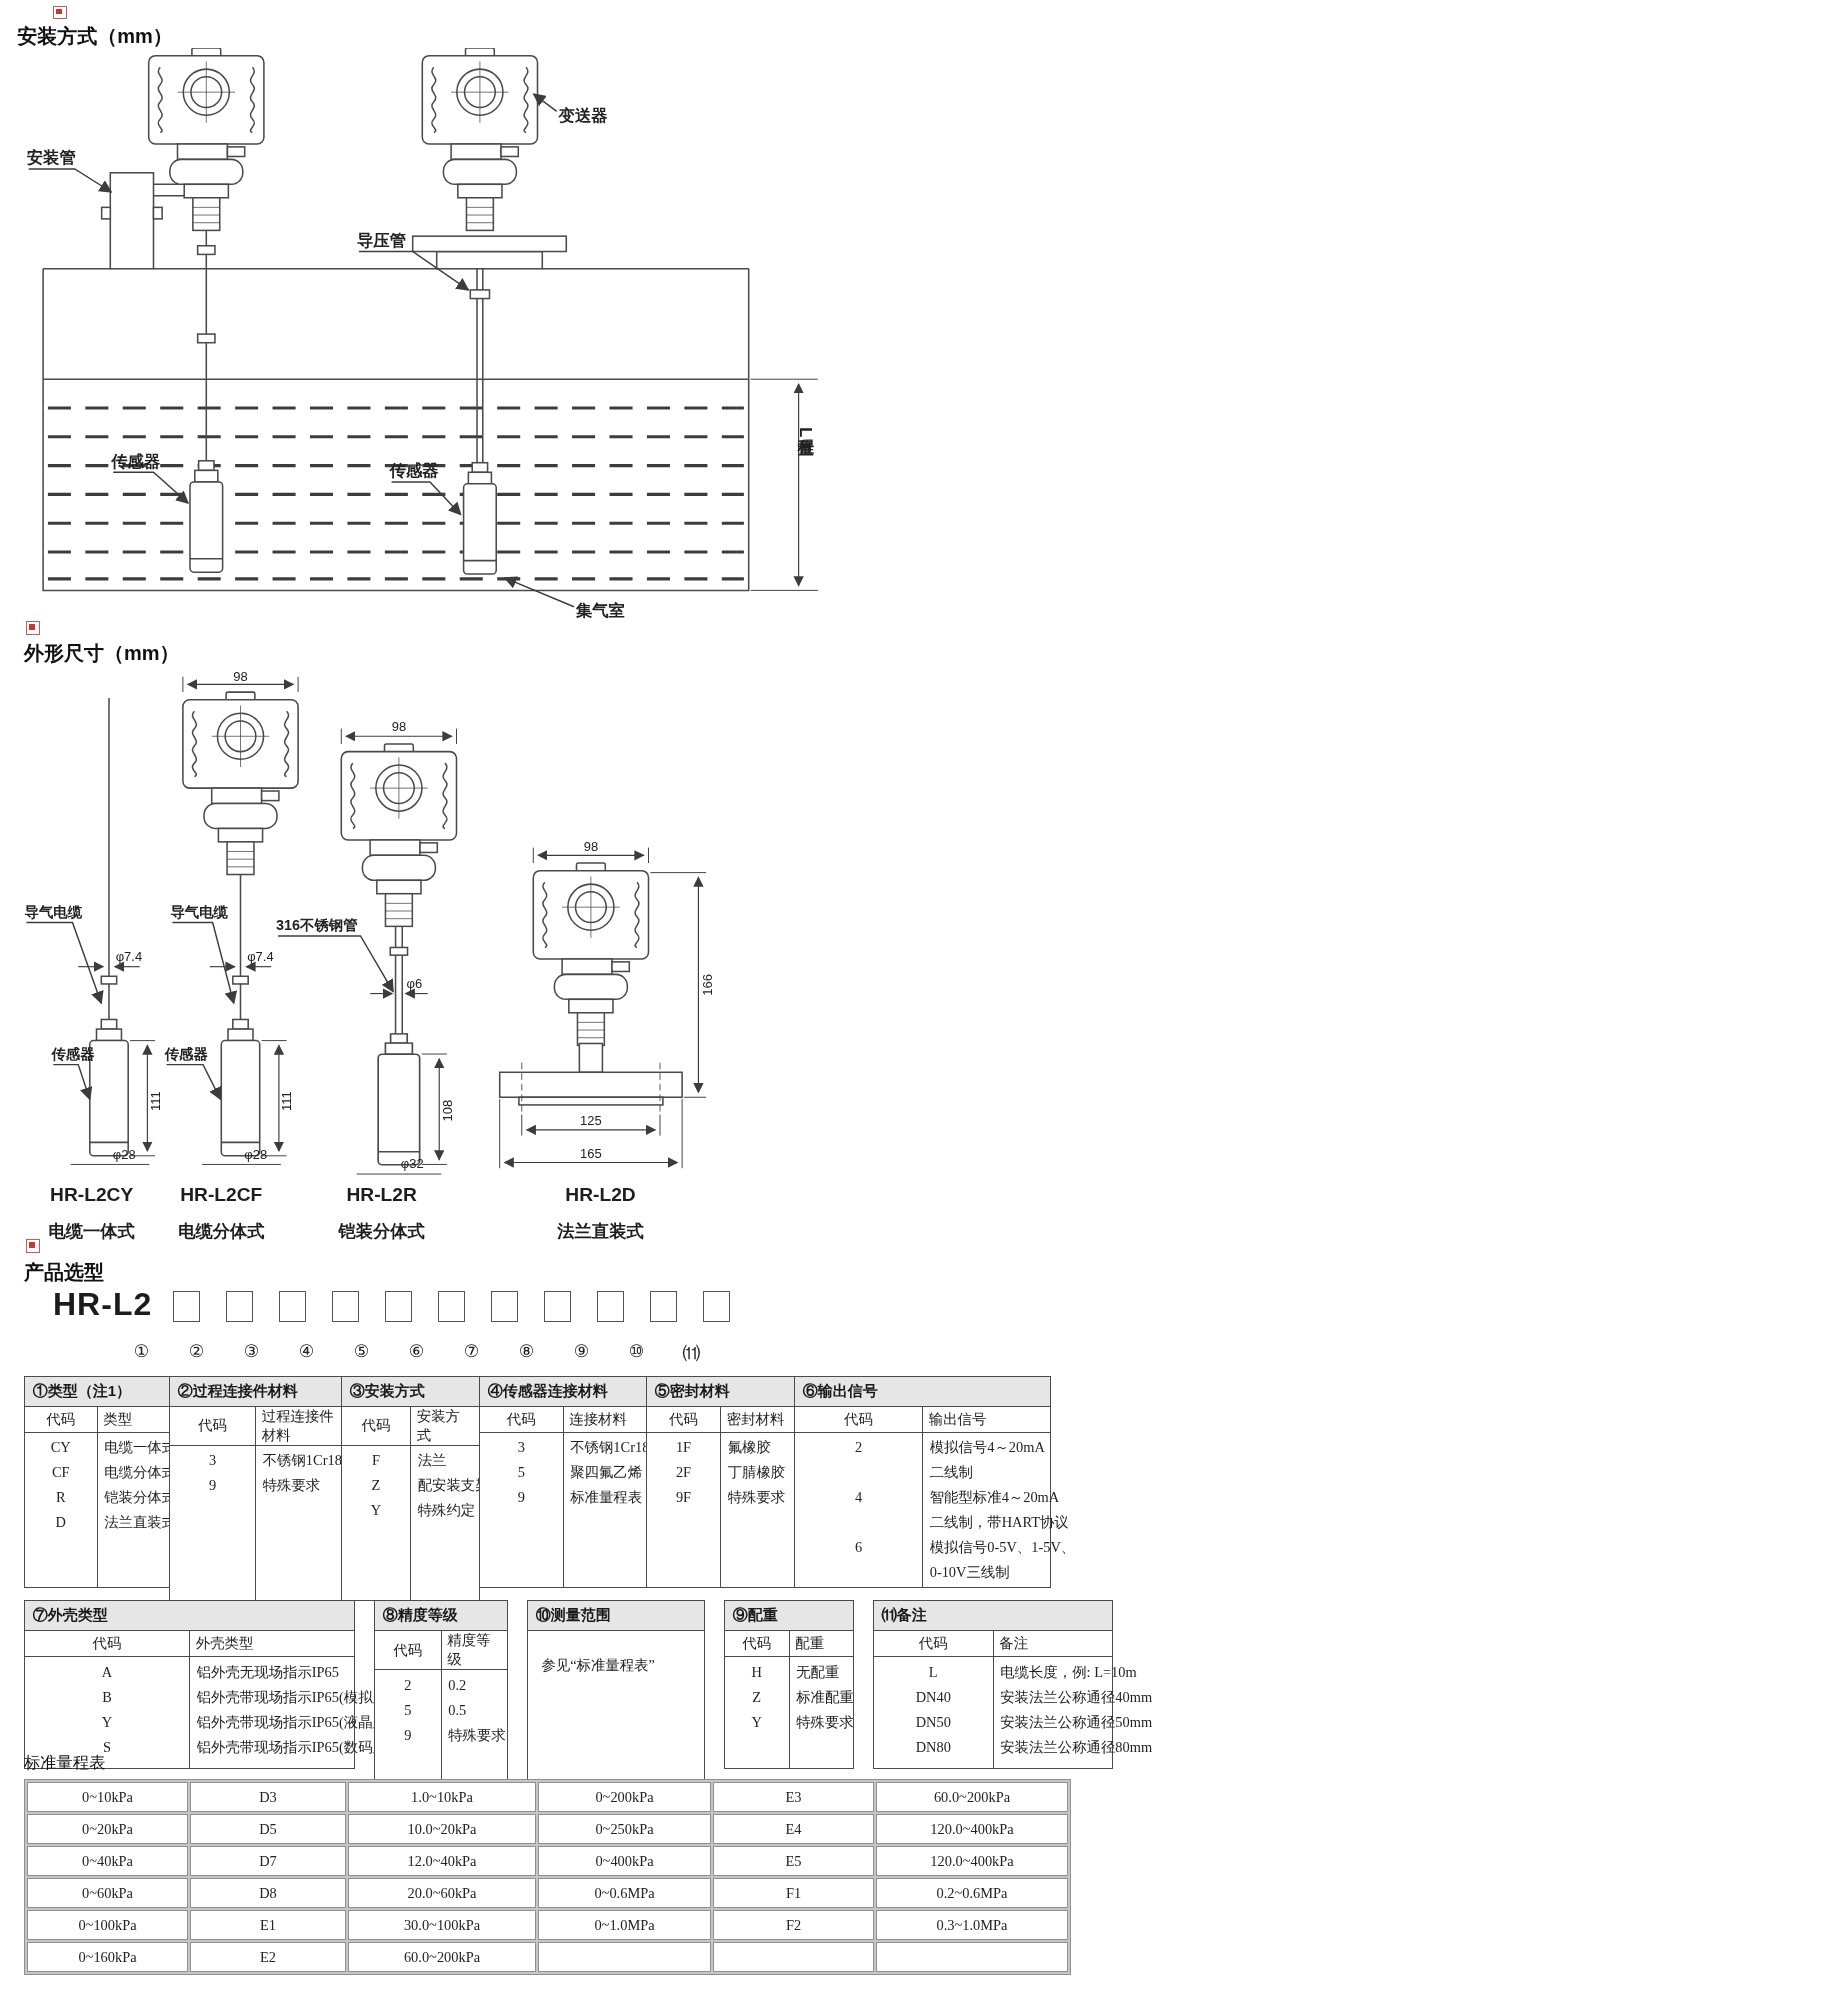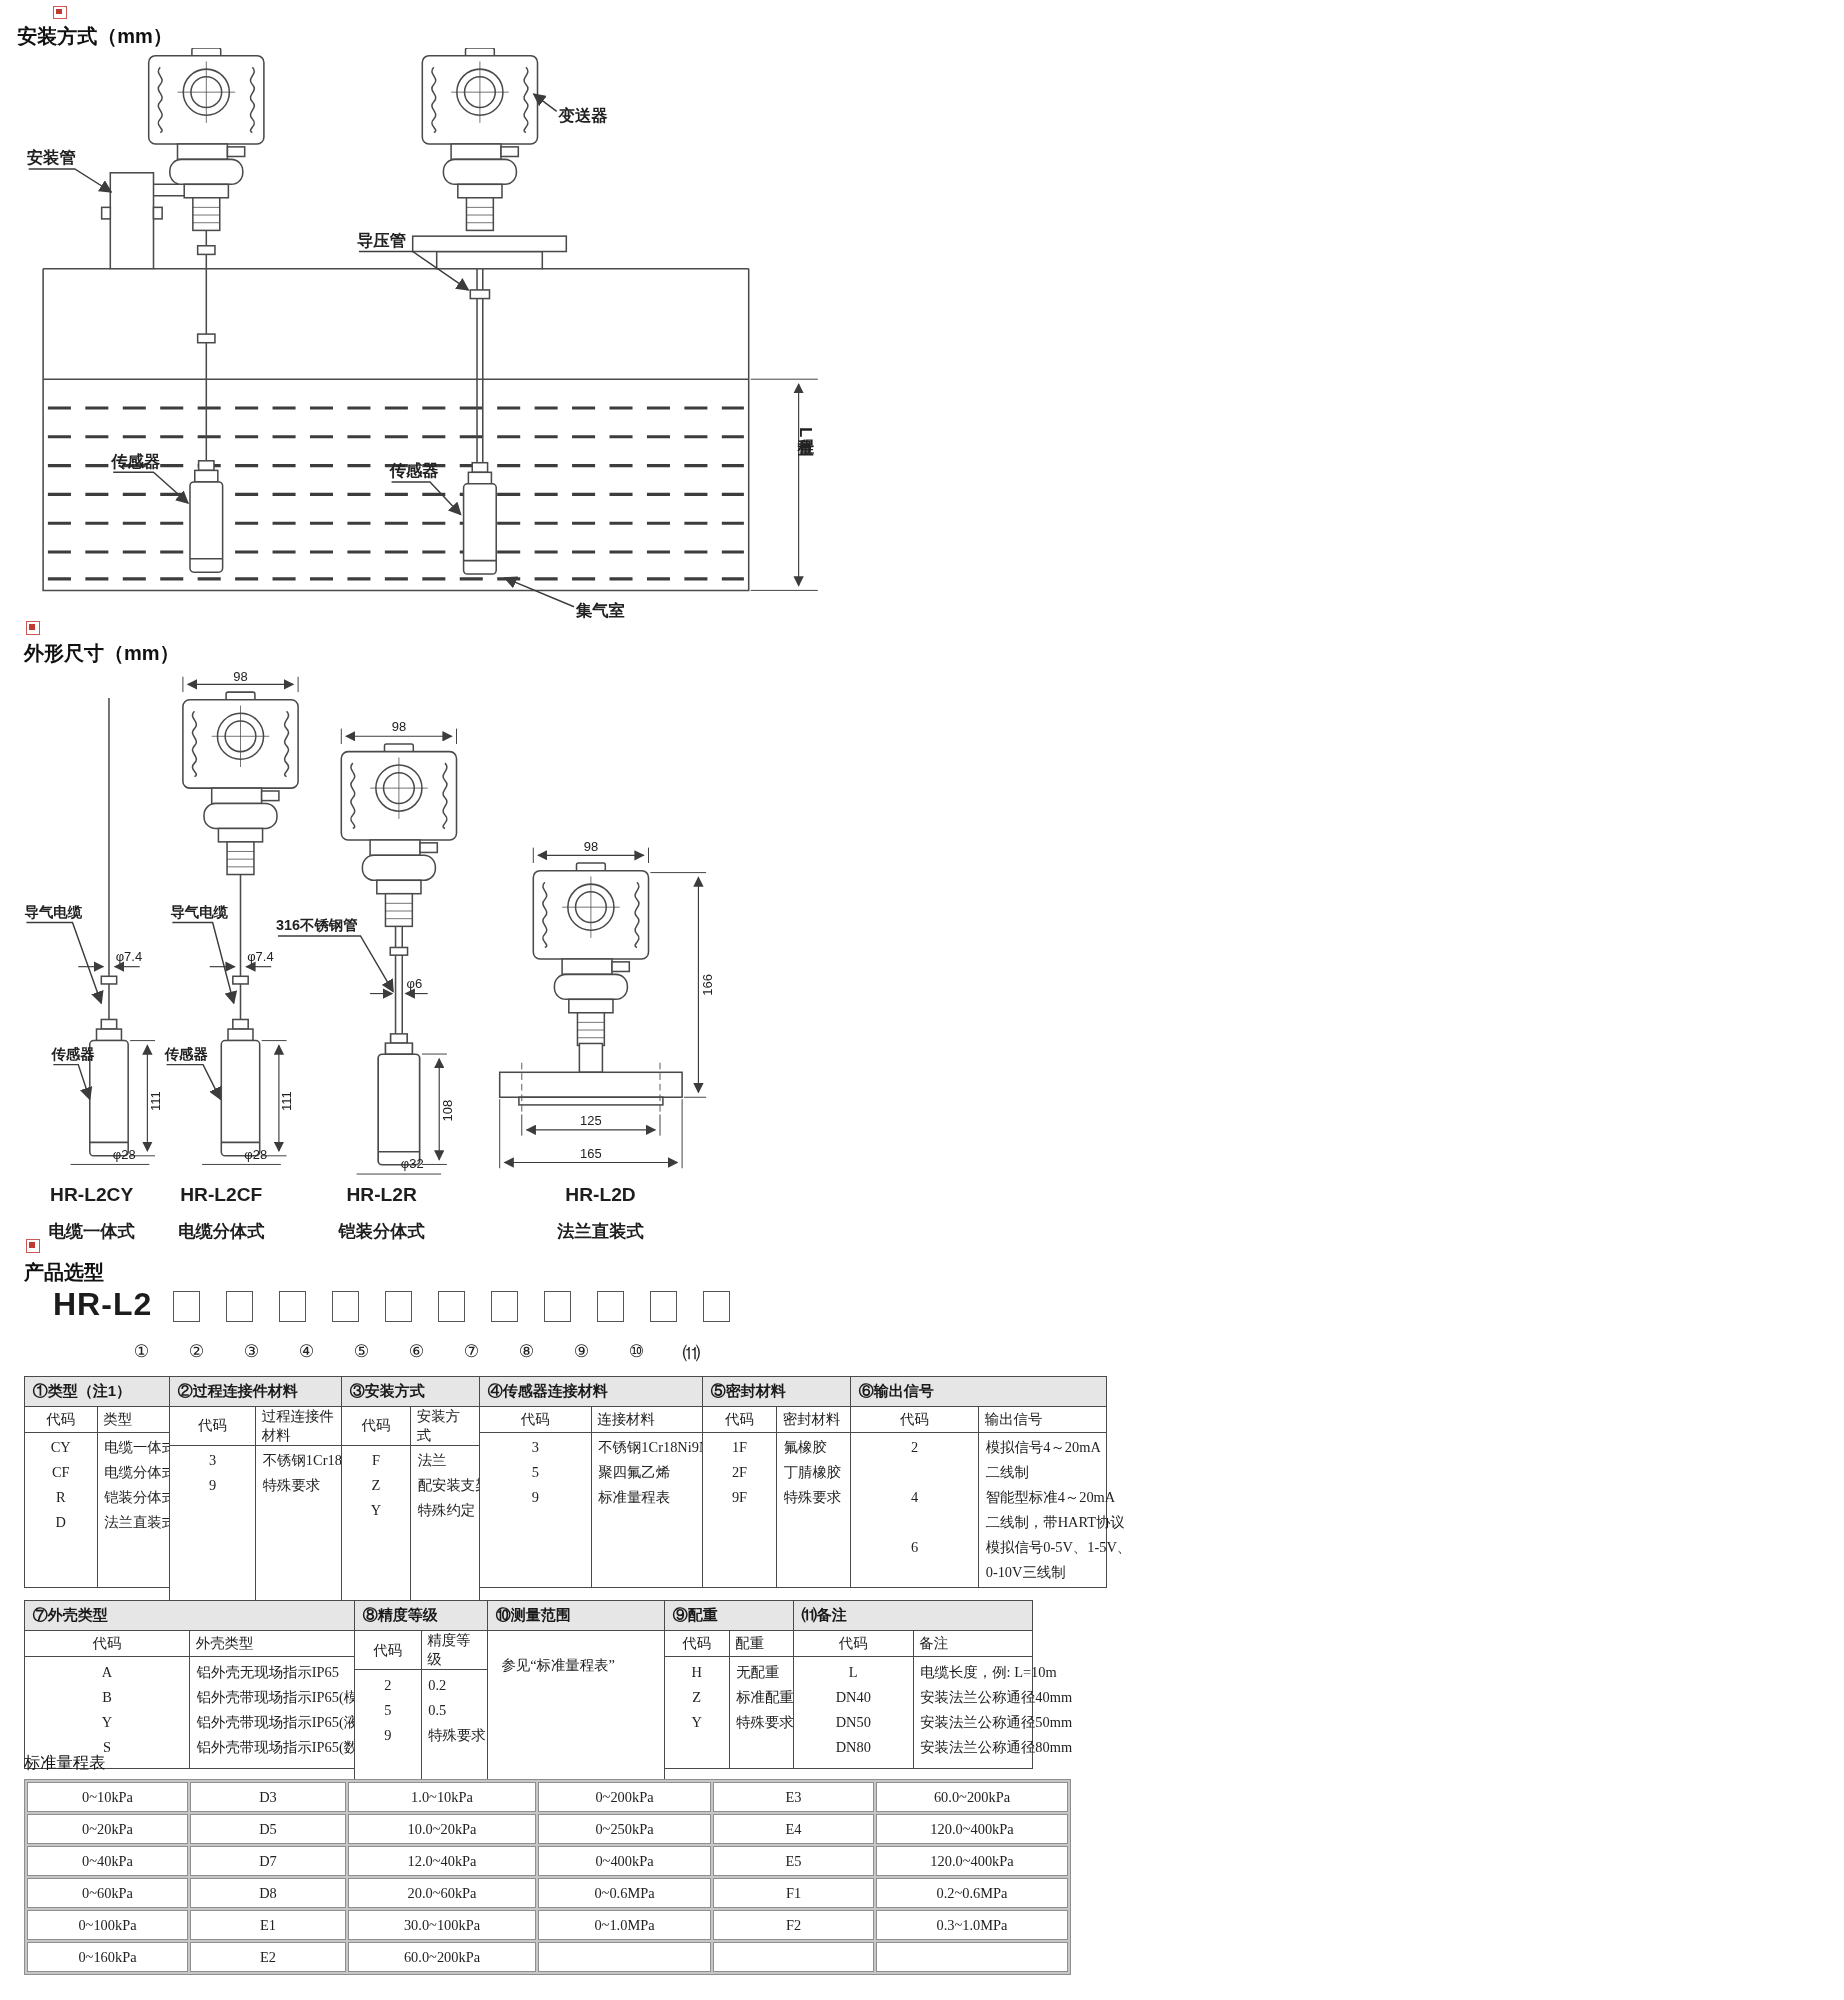--- a/index.html
+++ b/index.html
@@ -385,21 +385,21 @@
               <div class="tl">Y</div>
             </td>
             <td class="ct vals">
               <div class="tl">法兰</div>
               <div class="tl">配安装支架</div>
               <div class="tl">特殊约定</div>
             </td>
             </tr>
       </tbody>
         </table>
-      <table class="grp" style="width:224px">
+      <table class="grp" style="width:168px">
         <tbody>
             <tr>
               <th class="gh" colspan="2">④传感器连接材料</th>
             </tr>
         <tr class="sh">
               <td class="code" style="width:44px">代码</td>
             <td>连接材料</td>
             </tr>
         <tr>
               <td class="ct codecell">
@@ -462,21 +462,21 @@
               <div class="tl">智能型标准4～20mA</div>
               <div class="tl">二线制，带HART协议</div>
               <div class="tl">模拟信号0-5V、1-5V、</div>
               <div class="tl">0-10V三线制</div>
             </td>
             </tr>
       </tbody>
         </table>
     </div>
 
-    <div class="selrow" style="margin-top:-1px;">
+    <div class="selrow" style="margin-top:-1px;gap:20px;">
       <table class="grp" style="width:331px">
         <tbody>
             <tr>
               <th class="gh" colspan="2">⑦外壳类型</th>
             </tr>
         <tr class="sh">
               <td class="code" style="width:46px">代码</td>
             <td>外壳类型</td>
             </tr>
         <tr>

